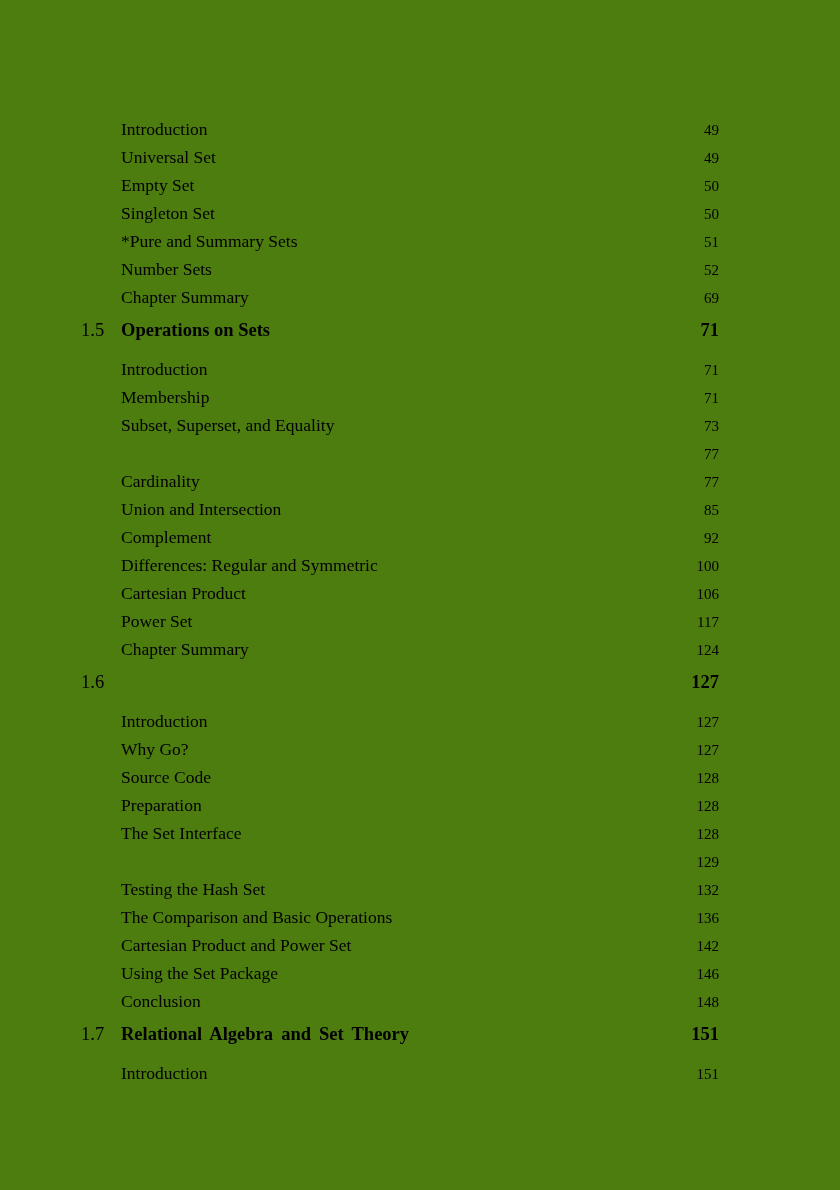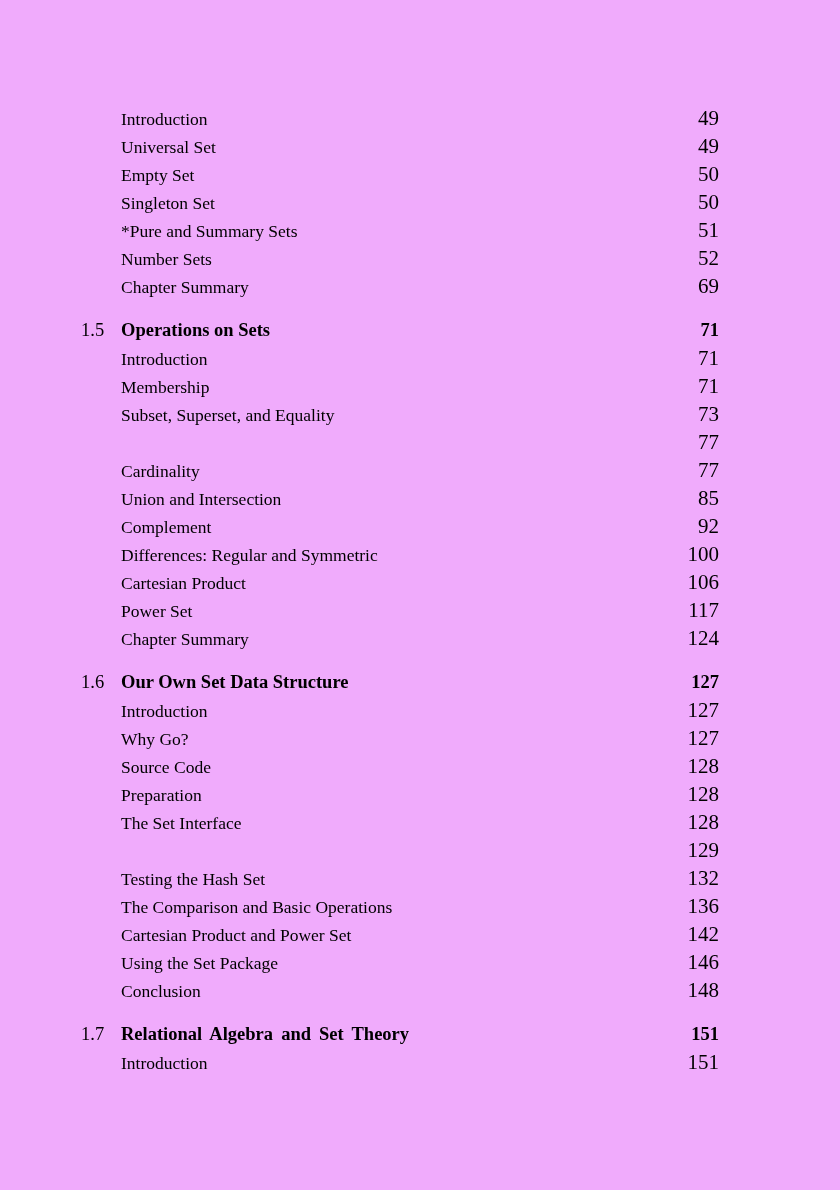--- a/index.html
+++ b/index.html
@@ -16,21 +16,21 @@
     color: #000000;
     overflow: hidden;
   }
 
   #toc-page {
     position: absolute;
     left: 0;
     top: 0;
     width: 840px;
     height: 1190px;
-    background: #f0abfc;
+    background: #4d7c0f;
   }
 
   #toc-body {
     position: absolute;
     left: 81px;
     top: 104px;
     width: 638px;
   }
 
   
@@ -51,22 +51,23 @@
   
   .toc-entry {
     font-size: 17.5px;
     font-weight: normal;
   }
   .toc-entry .toc-entry-label {
     padding-left: 40px;
   }
   .toc-entry .toc-page-number {
     text-align: right;
-    font-size: 21px;
+    font-size: 15px;
     font-weight: normal;
+    margin-top: 12px;
   }
 
   
   .toc-section {
     font-size: 18.5px;
     font-weight: bold;
     margin-top: 16px;
   }
   .toc-section .toc-section-number {
     display: inline-block;
@@ -188,21 +189,20 @@
         <span class="toc-spacer"></span>
         <span class="toc-page-number">117</span>
       </div>
       <div class="toc-row toc-entry">
         <span class="toc-entry-label">Chapter Summary</span>
         <span class="toc-spacer"></span>
         <span class="toc-page-number">124</span>
       </div>
       <div class="toc-row toc-section">
         <span class="toc-section-number">1.6</span>
-        <span class="toc-section-title">Our Own Set Data Structure</span>
         <span class="toc-spacer"></span>
         <span class="toc-page-number">127</span>
       </div>
       <div class="toc-row toc-entry">
         <span class="toc-entry-label">Introduction</span>
         <span class="toc-spacer"></span>
         <span class="toc-page-number">127</span>
       </div>
       <div class="toc-row toc-entry">
         <span class="toc-entry-label">Why Go?</span>

